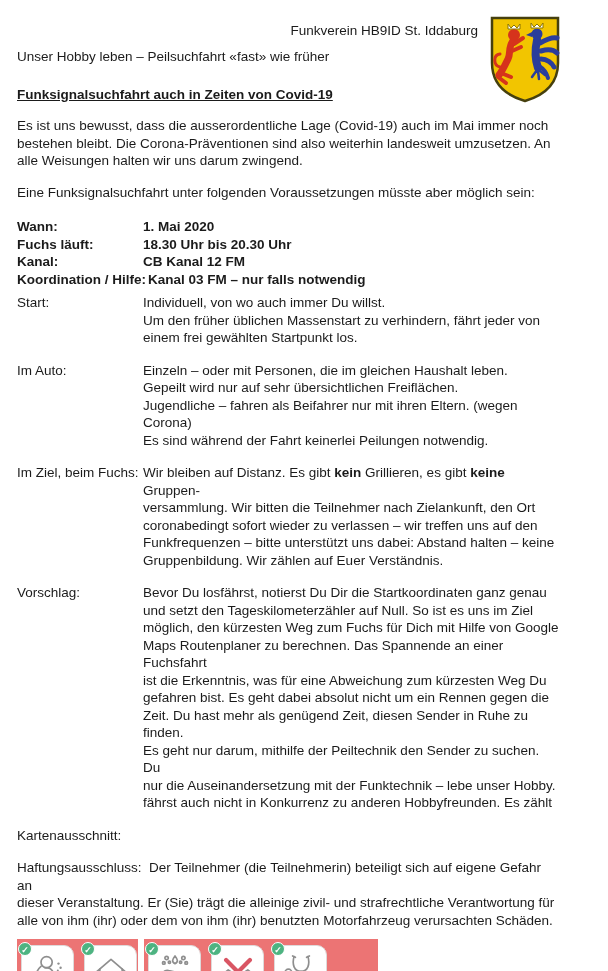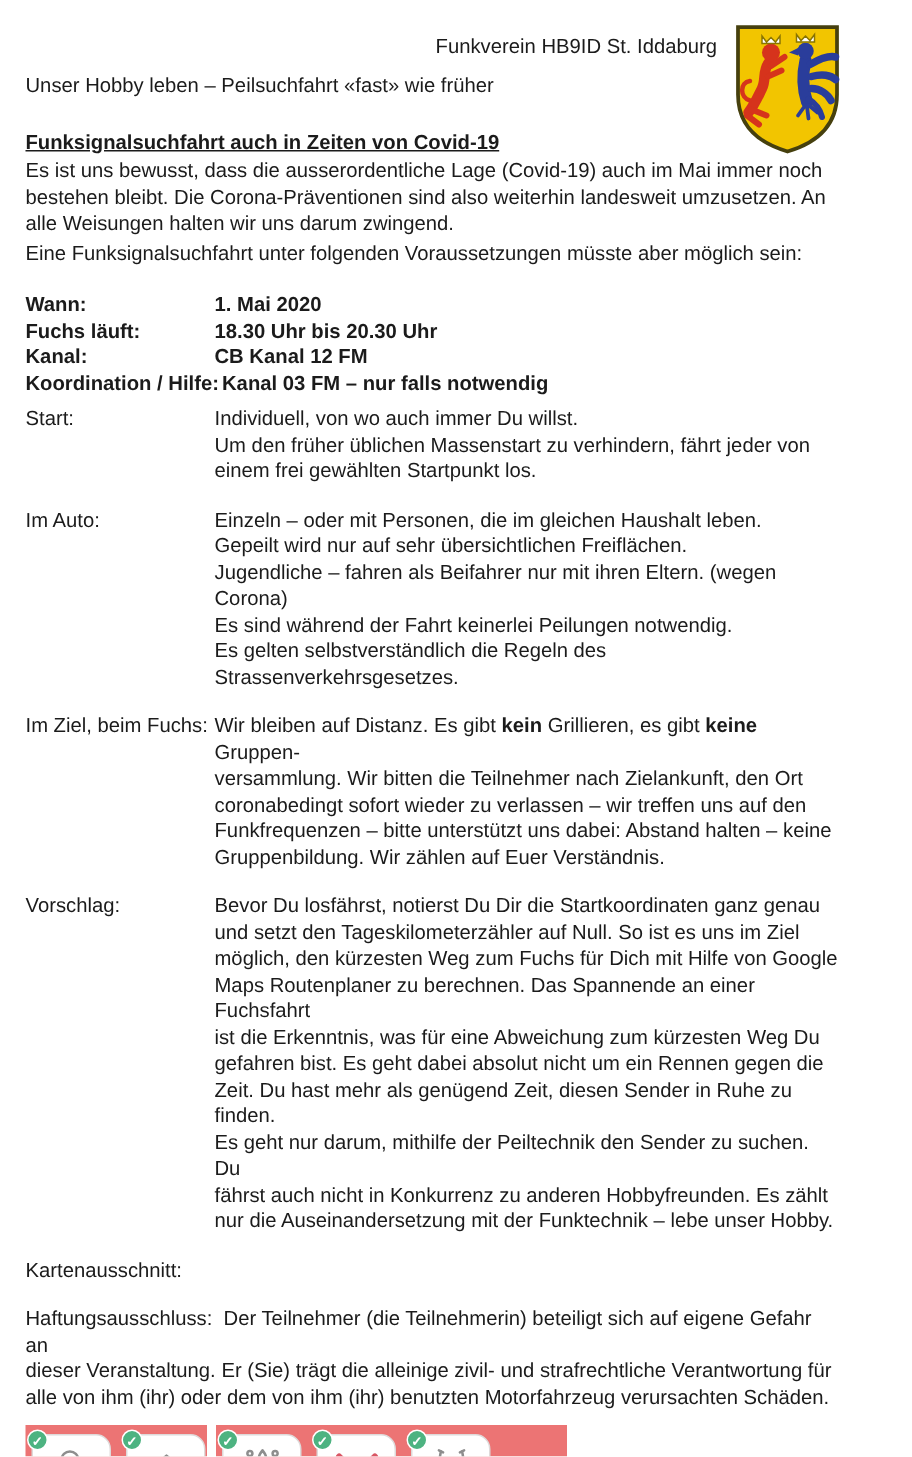--- a/index.html
+++ b/index.html
@@ -13,21 +13,21 @@
   .org-line { position:absolute; top:22px; right:98px; white-space:nowrap; }
   .crest { position:absolute; top:13px; right:11px; width:80px; height:92px; }
   .crest .shield { fill:var(--crest-gold,#f2c500); stroke:#46400e; stroke-width:2.5; }
   .crest .lion   { stroke:var(--crest-red,#d6331c); fill:none; stroke-linecap:round; }
   .crest .lionfill { fill:var(--crest-red,#d6331c); }
   .crest .eagle  { stroke:var(--crest-blue,#2a3d9b); fill:none; stroke-linecap:round; }
   .crest .eaglefill { fill:var(--crest-blue,#2a3d9b); }
   .crest .crown  { fill:#ffffff; stroke:#8a7500; stroke-width:1; }
   .content { padding:48px 17px 0 17px; }
   .doc-title { font-weight:bold; margin-top:20px;text-decoration:underline; }
-  .para { margin-top:2px; }
+  .para { margin-top:14px; }
   .facts { margin-top:17px; font-weight:bold; }
   .fact-row { display:flex; }
   .fact-label { min-width:126px; white-space:nowrap; padding-right:2px; }
   .details { margin-top:6px; display:flex; flex-direction:column; gap:15px;justify-content:space-between; }
   .detail-row { display:grid; grid-template-columns:126px 1fr; }
   .haftung { margin-top:15px; }
   a.doc-link { color:var(--link-blue,#0563c1); text-decoration:underline; cursor:pointer; }
   .icons-strip { margin-top:10px; display:flex; gap:6px; }
   .pink-block { background:var(--banner-pink,#ec7474); height:65px; display:flex; align-items:center; gap:10px; padding:0 4px; }
   .pink-block.g0 { width:121px; }
@@ -120,21 +120,20 @@
             <div class="tline">einem frei gewählten Startpunkt los.</div>
           </div>
         </div>
         <div class="detail-row">
           <div class="detail-label">Im Auto:</div>
           <div class="detail-content">
             <div class="tline">Einzeln – oder mit Personen, die im gleichen Haushalt leben.</div>
             <div class="tline">Gepeilt wird nur auf sehr übersichtlichen Freiflächen.</div>
             <div class="tline">Jugendliche – fahren als Beifahrer nur mit ihren Eltern. (wegen Corona)</div>
             <div class="tline">Es sind während der Fahrt keinerlei Peilungen notwendig.</div>
-            <div class="tline">Es gelten selbstverständlich die Regeln des Strassenverkehrsgesetzes.</div>
           </div>
         </div>
         <div class="detail-row">
           <div class="detail-label">Im Ziel, beim Fuchs:</div>
           <div class="detail-content">
             <div class="tline">Wir bleiben auf Distanz. Es gibt <b>kein</b> Grillieren, es gibt <b>keine</b> Gruppen-</div>
             <div class="tline">versammlung. Wir bitten die Teilnehmer nach Zielankunft, den Ort</div>
             <div class="tline">coronabedingt sofort wieder zu verlassen – wir treffen uns auf den</div>
             <div class="tline">Funkfrequenzen – bitte unterstützt uns dabei: Abstand halten – keine</div>
             <div class="tline">Gruppenbildung. Wir zählen auf Euer Verständnis.</div>
@@ -144,22 +143,22 @@
           <div class="detail-label">Vorschlag:</div>
           <div class="detail-content">
             <div class="tline">Bevor Du losfährst, notierst Du Dir die Startkoordinaten ganz genau</div>
             <div class="tline">und setzt den Tageskilometerzähler auf Null. So ist es uns im Ziel</div>
             <div class="tline">möglich, den kürzesten Weg zum Fuchs für Dich mit Hilfe von Google</div>
             <div class="tline">Maps Routenplaner zu berechnen. Das Spannende an einer Fuchsfahrt</div>
             <div class="tline">ist die Erkenntnis, was für eine Abweichung zum kürzesten Weg Du</div>
             <div class="tline">gefahren bist. Es geht dabei absolut nicht um ein Rennen gegen die</div>
             <div class="tline">Zeit. Du hast mehr als genügend Zeit, diesen Sender in Ruhe zu finden.</div>
             <div class="tline">Es geht nur darum, mithilfe der Peiltechnik den Sender zu suchen. Du</div>
+            <div class="tline">nur die Auseinandersetzung mit der Funktechnik – lebe unser Hobby.</div>
             <div class="tline">fährst auch nicht in Konkurrenz zu anderen Hobbyfreunden. Es zählt</div>
-            <div class="tline">nur die Auseinandersetzung mit der Funktechnik – lebe unser Hobby.</div>
           </div>
         </div>
         <div class="detail-row">
           <div class="detail-label">Kartenausschnitt:</div>
         </div>
       </div>
 
     <div class="para haftung">
         <div class="tline">Haftungsausschluss: &nbsp;Der Teilnehmer (die Teilnehmerin) beteiligt sich auf eigene Gefahr an</div>
         <div class="tline">dieser Veranstaltung. Er (Sie) trägt die alleinige zivil- und strafrechtliche Verantwortung für</div>

